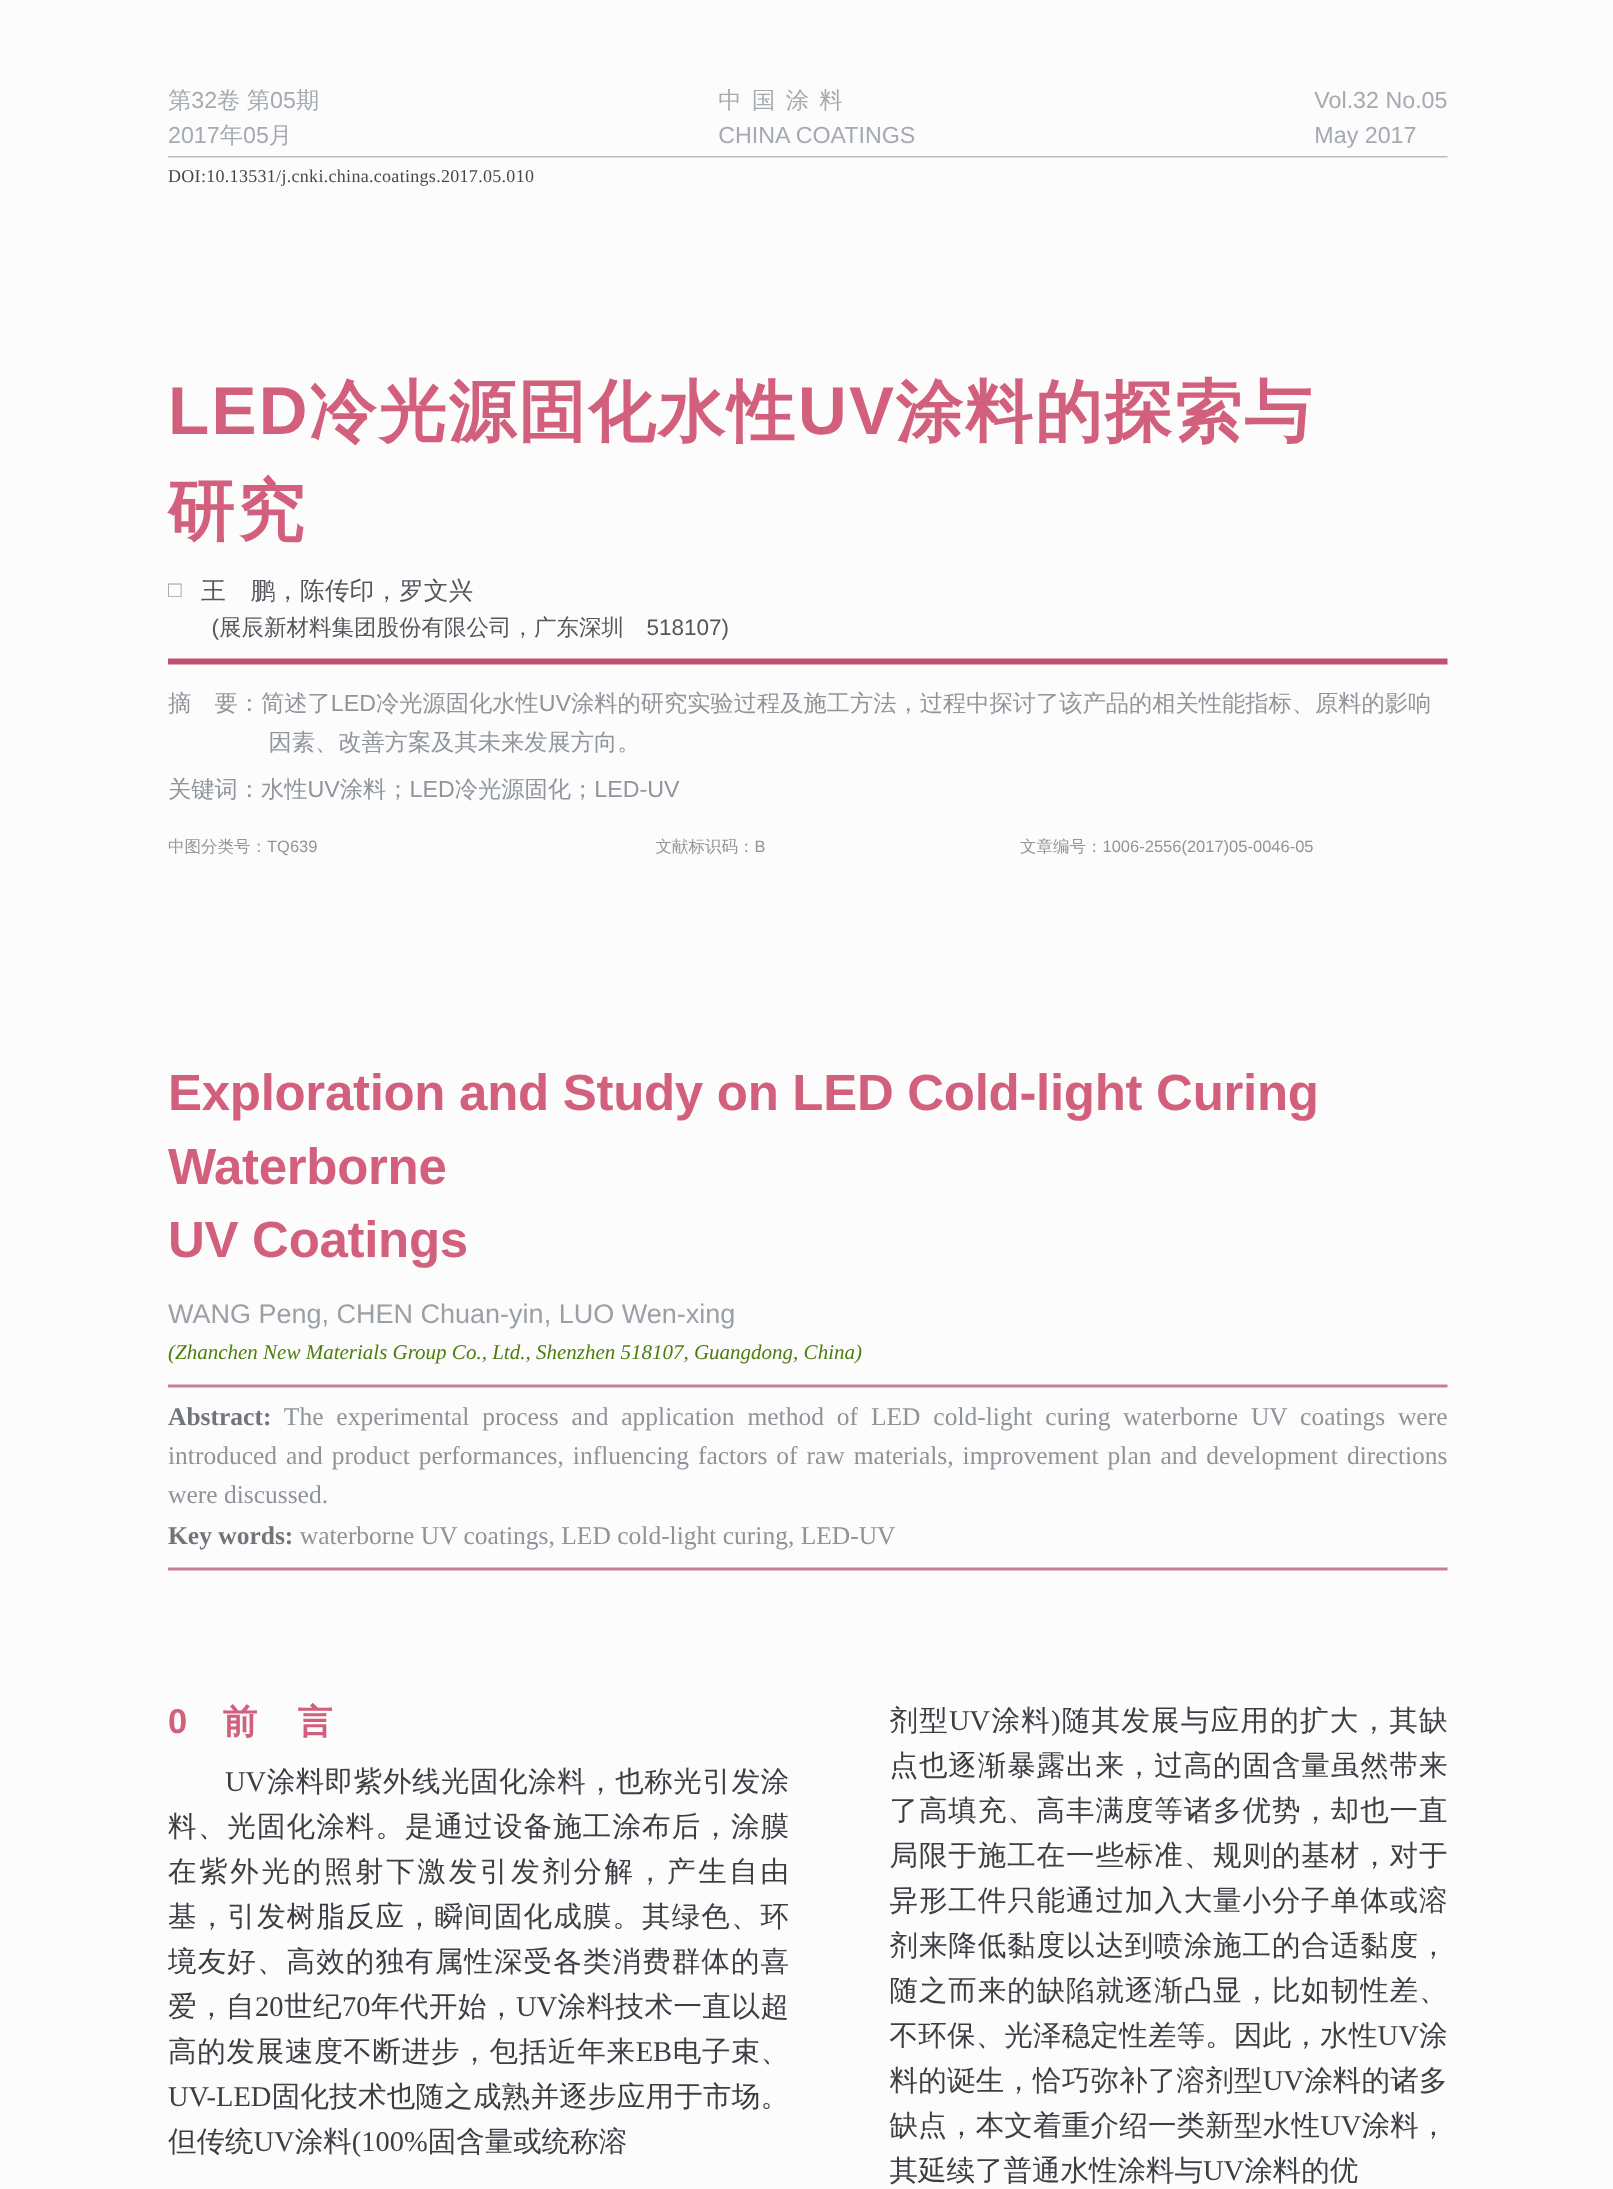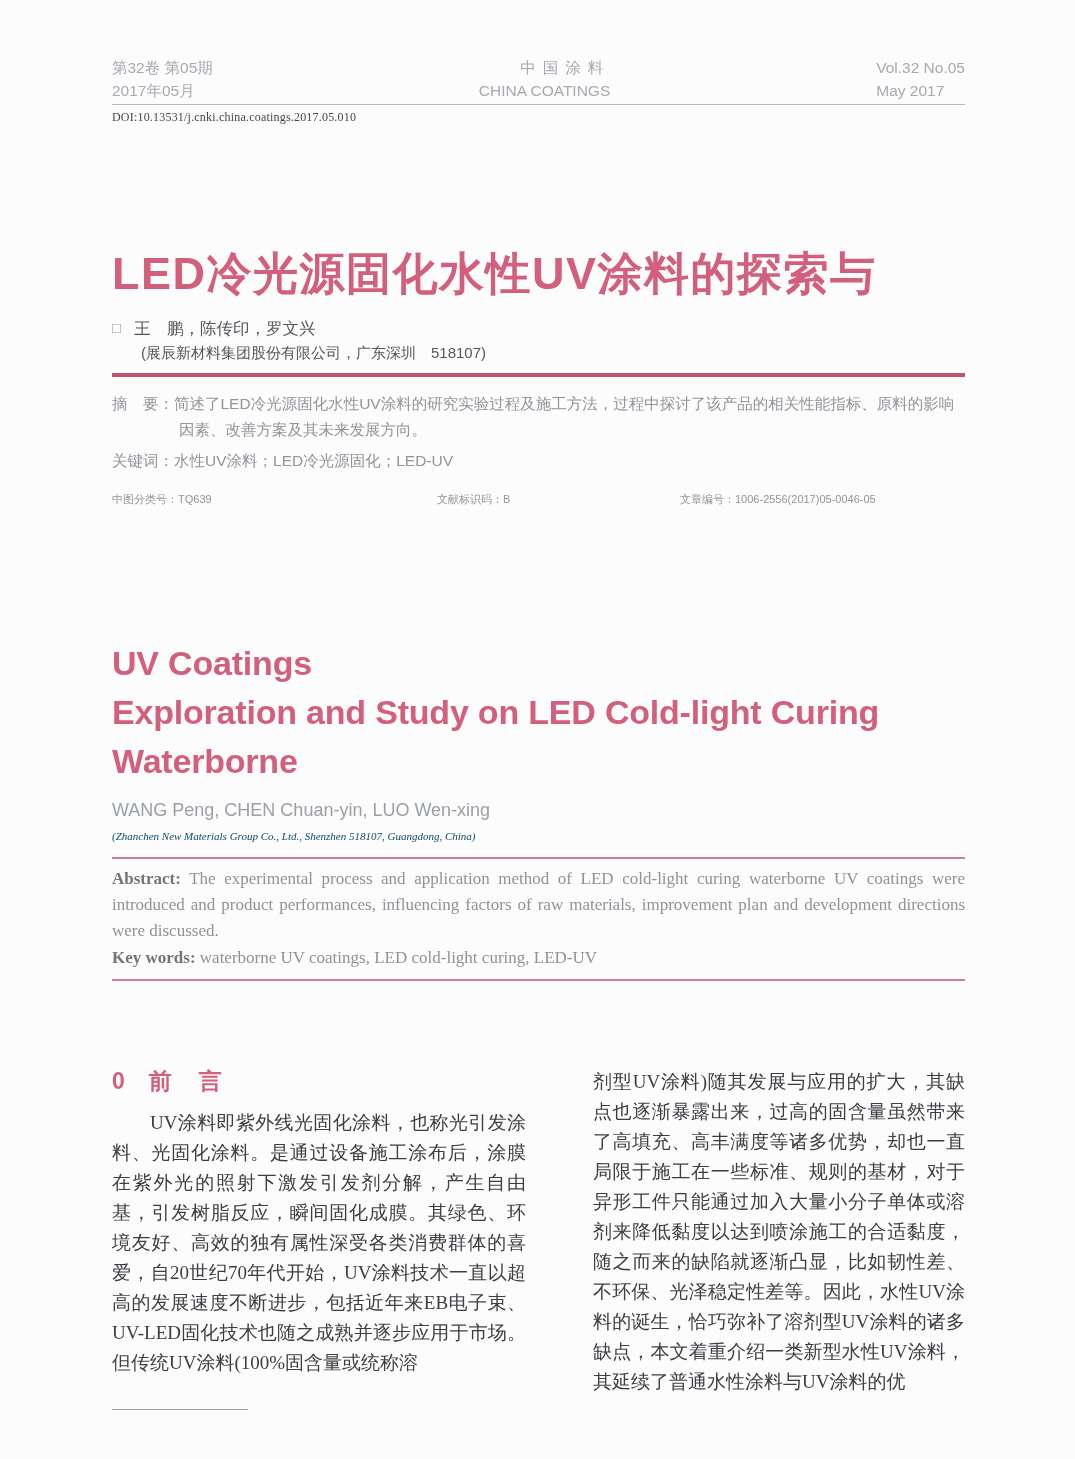--- a/index.html
+++ b/index.html
@@ -12,21 +12,21 @@
   }
   .page { padding:56px 110px 0 112px; width:1075px; }
 
   
   .jheader {
     display:flex; justify-content:space-between; align-items:flex-start;
     color:#a4aab0; font-size:15.5px; line-height:23px;
     border-bottom:1px solid #b9bdc1; padding-bottom:2px;
   }
   .jheader .hl { text-align:left; }
-  .jheader .hc { text-align:right; }
+  .jheader .hc { text-align:left; }
   .jheader .hc .cn { letter-spacing:7px; }
   .jheader .hr { text-align:left; }
   .doi {
     font-family:"Liberation Serif","DejaVu Serif",serif;
     color:#43484d; font-size:12px; margin-top:5px; letter-spacing:.2px;
   }
 
   
   .title-cn {
     margin-top:116px; color:#d2607d; font-weight:bold;
@@ -48,21 +48,21 @@
   .class-row .c1 { width:325px; }
   .class-row .c2 { width:243px; }
 
   
   .title-en {
     margin-top:128px; color:#d2607d; font-weight:bold;
     font-size:34px; line-height:49px; letter-spacing:-.2px;
   }
   .authors-en { margin-top:12px; color:#9aa0a6; font-size:18px; line-height:24px; }
   .affil-en {
-    margin-top:3px; color:#0c4a6e; font-size:11px; line-height:23px;
+    margin-top:3px; color:#4d7c0f; font-size:14px; line-height:23px;
     font-style:italic; font-family:"Liberation Serif","DejaVu Serif",serif;
   }
   .rule-thin { height:2px; background:#c97e93; margin-top:9px; }
   .abs-en {
     font-family:"Liberation Serif","DejaVu Serif",serif;
     color:#8d9399; font-size:17px; line-height:26px; margin-top:7px;
     text-align:justify;
   }
   .abs-en b, .kw-en b { color:#6f757b;text-align:center; }
   .kw-en {
@@ -105,20 +105,21 @@
     </div>
     <div class="hr">
       <div>Vol.32 No.05</div>
       <div>May 2017</div>
     </div>
   </div>
   <div class="doi">DOI:10.13531/j.cnki.china.coatings.2017.05.010</div>
 
   <div class="title-cn">
     <div>LED冷光源固化水性UV涂料的探索与</div>
+    <div>研究</div>
   </div>
 
   <div class="byline">
     <span class="marker">□</span>
     <span>王　鹏，陈传印，罗文兴</span>
   </div>
   <div class="affil-cn">(展辰新材料集团股份有限公司，广东深圳　518107)</div>
 
   <div class="rule-thick"></div>
 
@@ -128,22 +129,22 @@
   <div class="kw-cn">
     <span>关键词：</span><span>水性UV涂料；LED冷光源固化；LED-UV</span>
   </div>
   <div class="class-row">
     <span class="c1"><span>中图分类号：</span><span>TQ639</span></span>
     <span class="c2"><span>文献标识码：</span><span>B</span></span>
     <span class="c3"><span>文章编号：</span><span>1006-2556(2017)05-0046-05</span></span>
   </div>
 
   <div class="title-en">
+    <div>Exploration and Study on LED Cold-light Curing Waterborne</div>
     <div>UV Coatings</div>
-    <div>Exploration and Study on LED Cold-light Curing Waterborne</div>
   </div>
   <div class="authors-en">WANG Peng, CHEN Chuan-yin, LUO Wen-xing</div>
   <div class="affil-en">(Zhanchen New Materials Group Co., Ltd., Shenzhen 518107, Guangdong, China)</div>
 
   <div class="rule-thin"></div>
   <div class="abs-en">
     <b>Abstract:</b>
     <span>The experimental process and application method of LED cold-light curing waterborne UV coatings were introduced and product performances, influencing factors of raw materials, improvement plan and development directions were discussed.</span>
   </div>
   <div class="kw-en">

